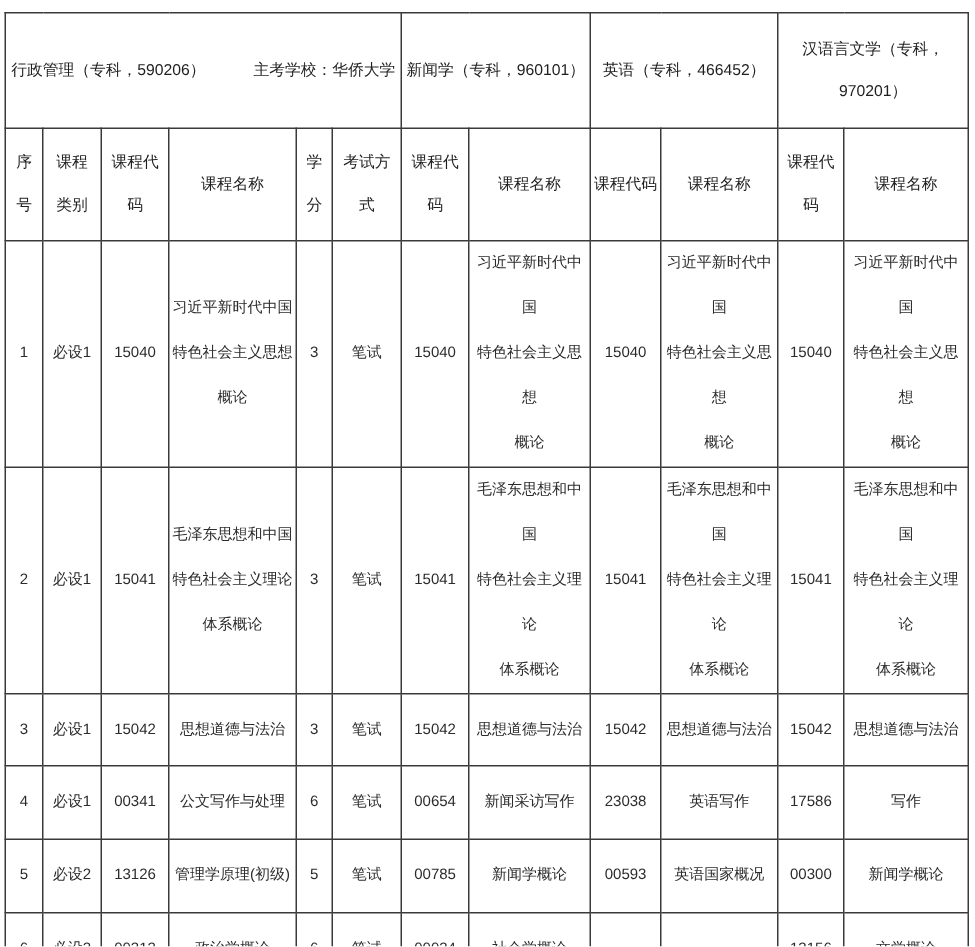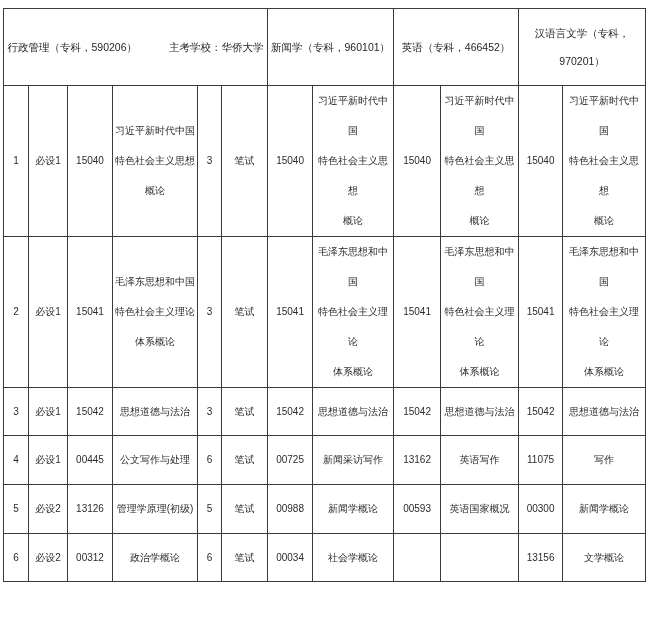--- a/index.html
+++ b/index.html
@@ -95,20 +95,37 @@
         <col>
     </colgroup>
     <thead>
       <tr>
           <th colspan="6"><span>行政管理（专科，590206）</span><span class="program-note">主考学校：华侨大学</span></th>
           <th colspan="2"><span>新闻学（专科，960101）</span></th>
           <th colspan="2"><span>英语（专科，466452）</span></th>
           <th colspan="2"><span>汉语言文学（专科，
 970201）</span></th>
         </tr>
+      <tr>
+          <th>序号</th>
+          <th>课程
+类别</th>
+          <th>课程代
+码</th>
+          <th>课程名称</th>
+          <th>学分</th>
+          <th>考试方式</th>
+          <th>课程代码</th>
+          <th>课程名称</th>
+          <th>课程代码</th>
+          <th>课程名称</th>
+          <th>课程代
+码</th>
+          <th>课程名称</th>
+        </tr>
     </thead>
     <tbody>
         <tr>
           <td>1</td>
           <td>必设1</td>
           <td>15040</td>
           <td>习近平新时代中国
 特色社会主义思想
 概论</td>
           <td>3</td>
@@ -158,39 +175,39 @@
           <td>15042</td>
           <td>思想道德与法治</td>
           <td>15042</td>
           <td>思想道德与法治</td>
           <td>15042</td>
           <td>思想道德与法治</td>
         </tr>
         <tr>
           <td>4</td>
           <td>必设1</td>
-          <td>00445</td>
+          <td>00341</td>
           <td>公文写作与处理</td>
           <td>6</td>
           <td>笔试</td>
-          <td>00725</td>
+          <td>00654</td>
           <td>新闻采访写作</td>
-          <td>13162</td>
+          <td>23038</td>
           <td>英语写作</td>
-          <td>11075</td>
+          <td>17586</td>
           <td>写作</td>
         </tr>
         <tr>
           <td>5</td>
           <td>必设2</td>
           <td>13126</td>
           <td>管理学原理(初级)</td>
           <td>5</td>
           <td>笔试</td>
-          <td>00988</td>
+          <td>00785</td>
           <td>新闻学概论</td>
           <td>00593</td>
           <td>英语国家概况</td>
           <td>00300</td>
           <td>新闻学概论</td>
         </tr>
         <tr>
           <td>6</td>
           <td>必设2</td>
           <td>00312</td>

